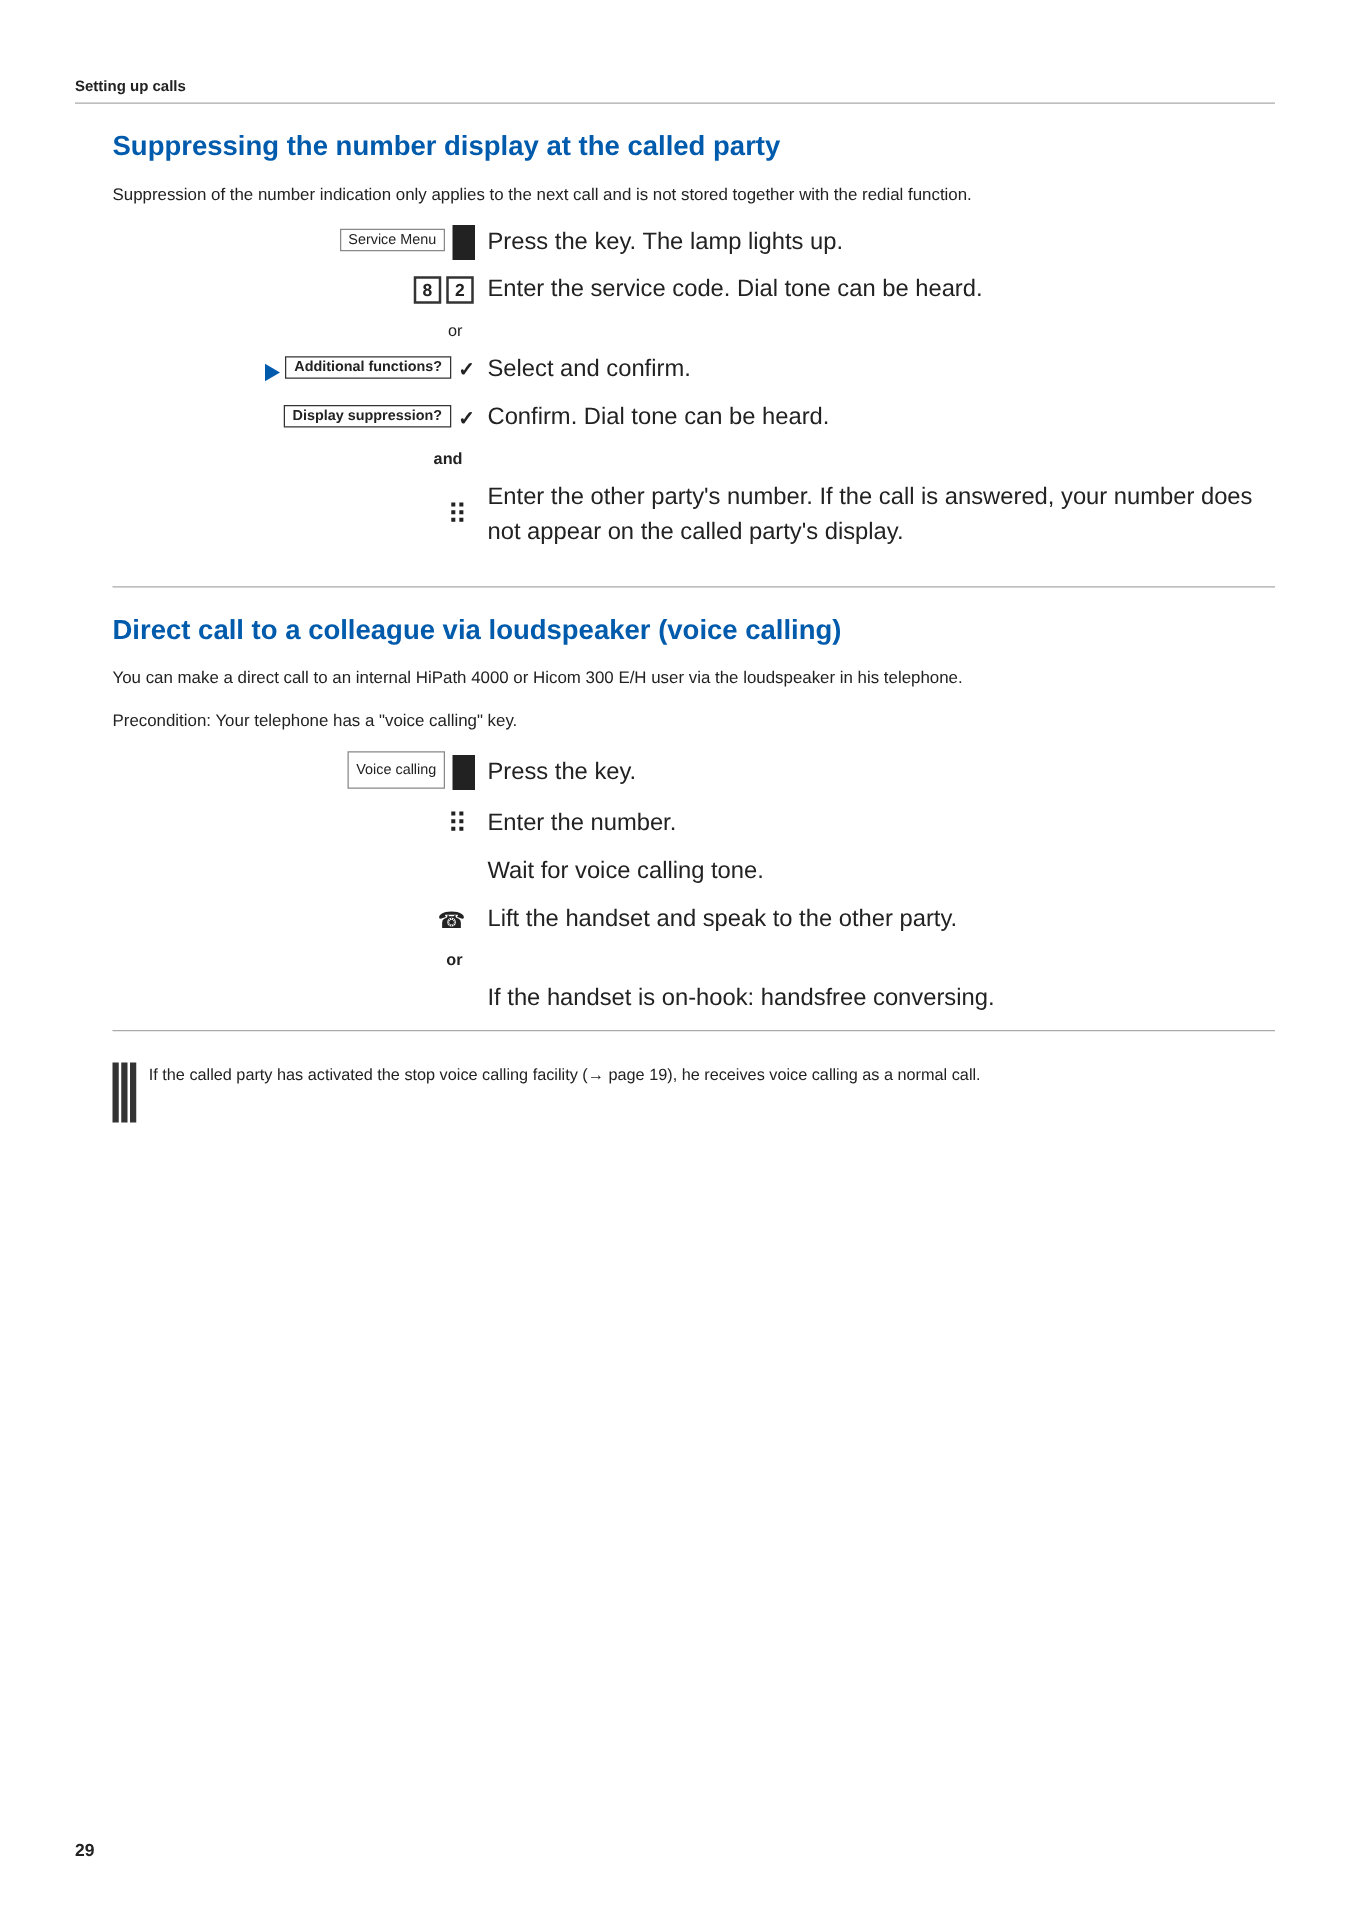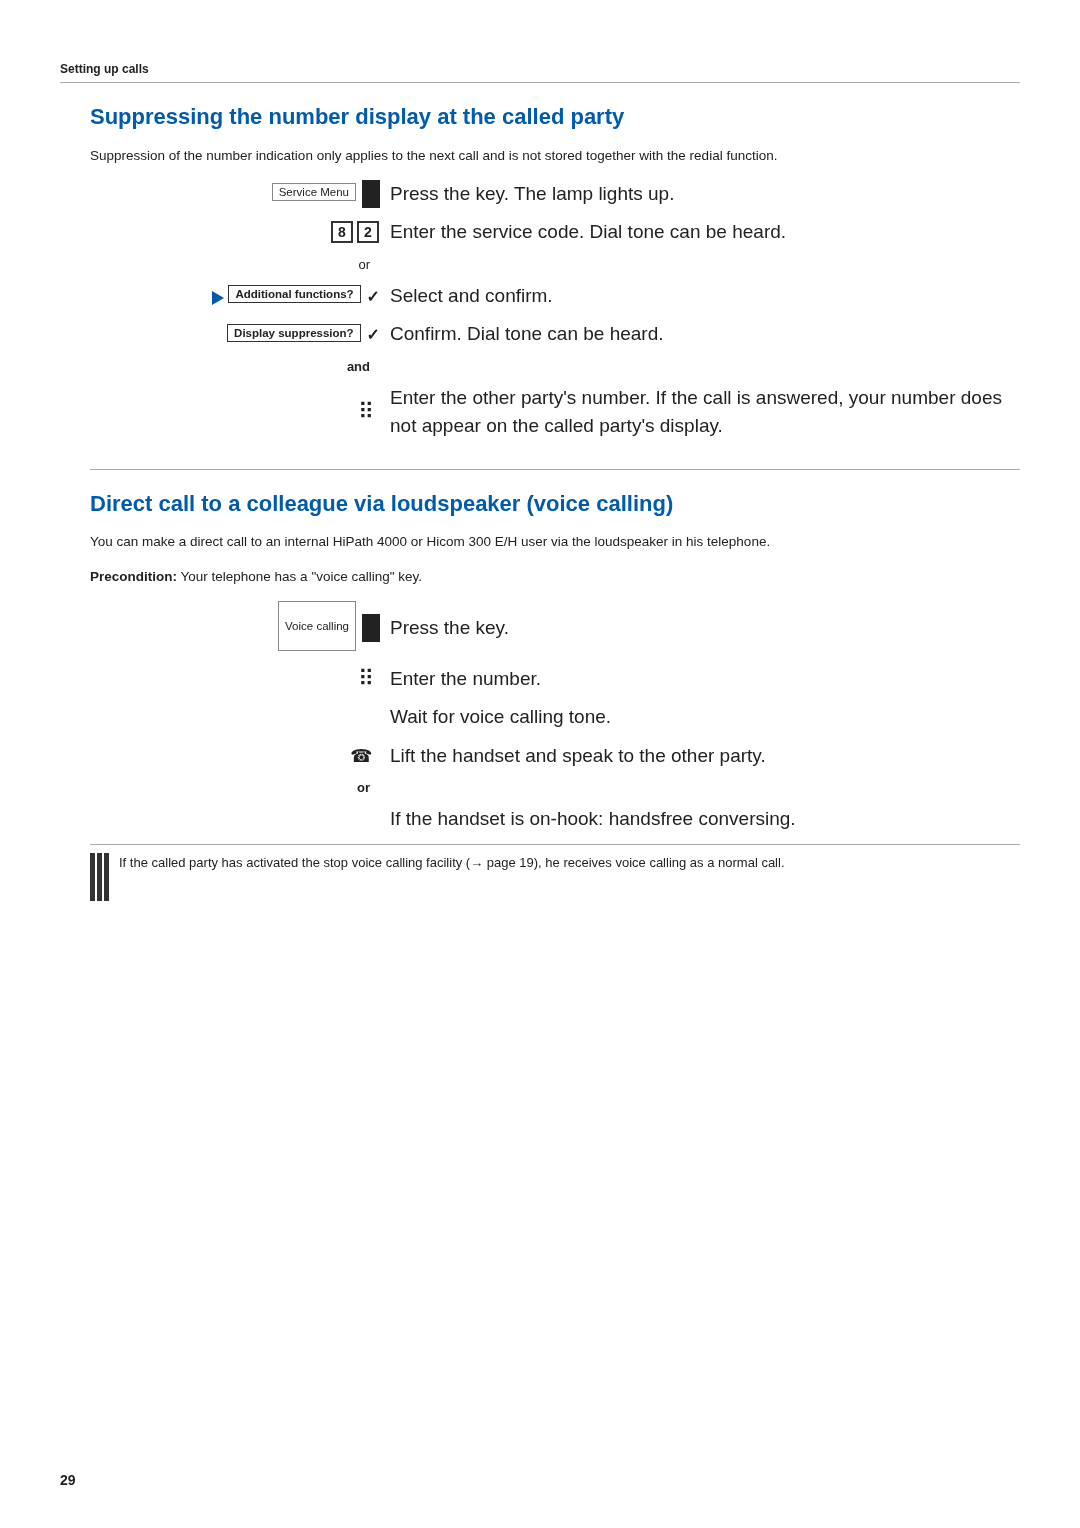--- a/index.html
+++ b/index.html
@@ -184,21 +184,21 @@
       flex-shrink: 0;
       margin-top: 3px;
     }
 
     
     .info-block {
       display: flex;
       flex-direction: row;
       align-items: flex-start;
       border-top: 1px solid #aaa;
-      padding-top: 8px;
+      padding-top: 25px;
       margin-top: 6px;
     }
 
     .info-bar {
       display: flex;
       flex-direction: row;
       gap: 2px;
       margin-right: 10px;
       flex-shrink: 0;
     }
@@ -228,41 +228,41 @@
     .section-divider {
       border: none;
       border-top: 1px solid #aaa;
       margin: 20px 0;
     }
 
     
     .voice-calling-box {
       border: 1px solid #888;
       font-size: 11.5px;
-      padding: 18px 6px;
+      padding: 8px 6px;
       background: white;
       display: inline-block;
       margin-bottom: 4px;
     }
 
     .section-block {
       margin-bottom: 28px;
     }
 
     
     .instr-left-content {
       display: flex;
       flex-direction: row;
       align-items: center;
       justify-content: flex-end;
       width: 100%;
     }
 
     .bold-text {
-      font-weight: bold;
+      font-weight: normal;
     }
   </style>
 </head>
 <body>
 
 <div class="page-container">
 
   <div class="section-header">
     <span class="section-header-text">Setting up calls</span>
   </div>

